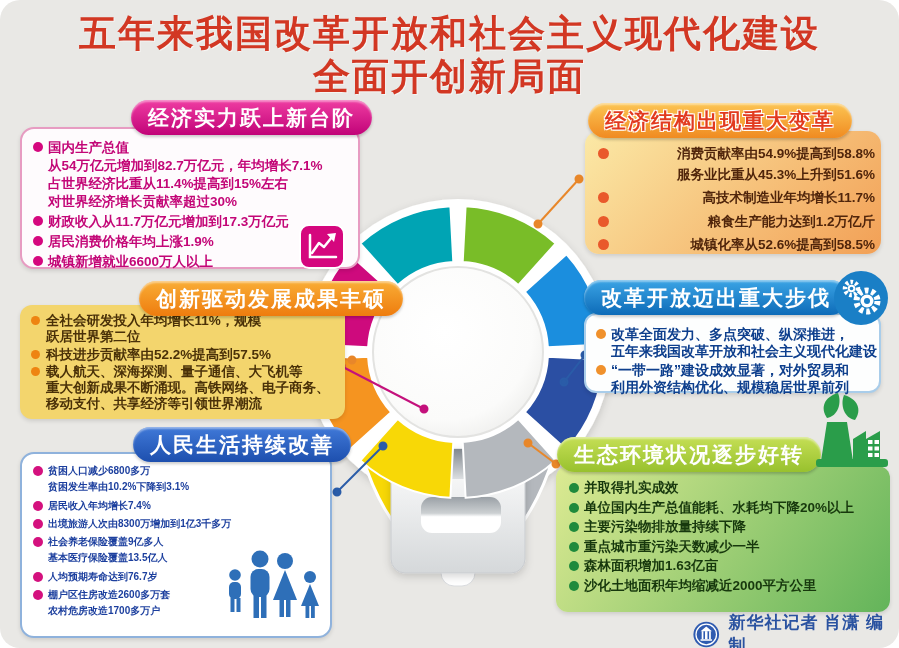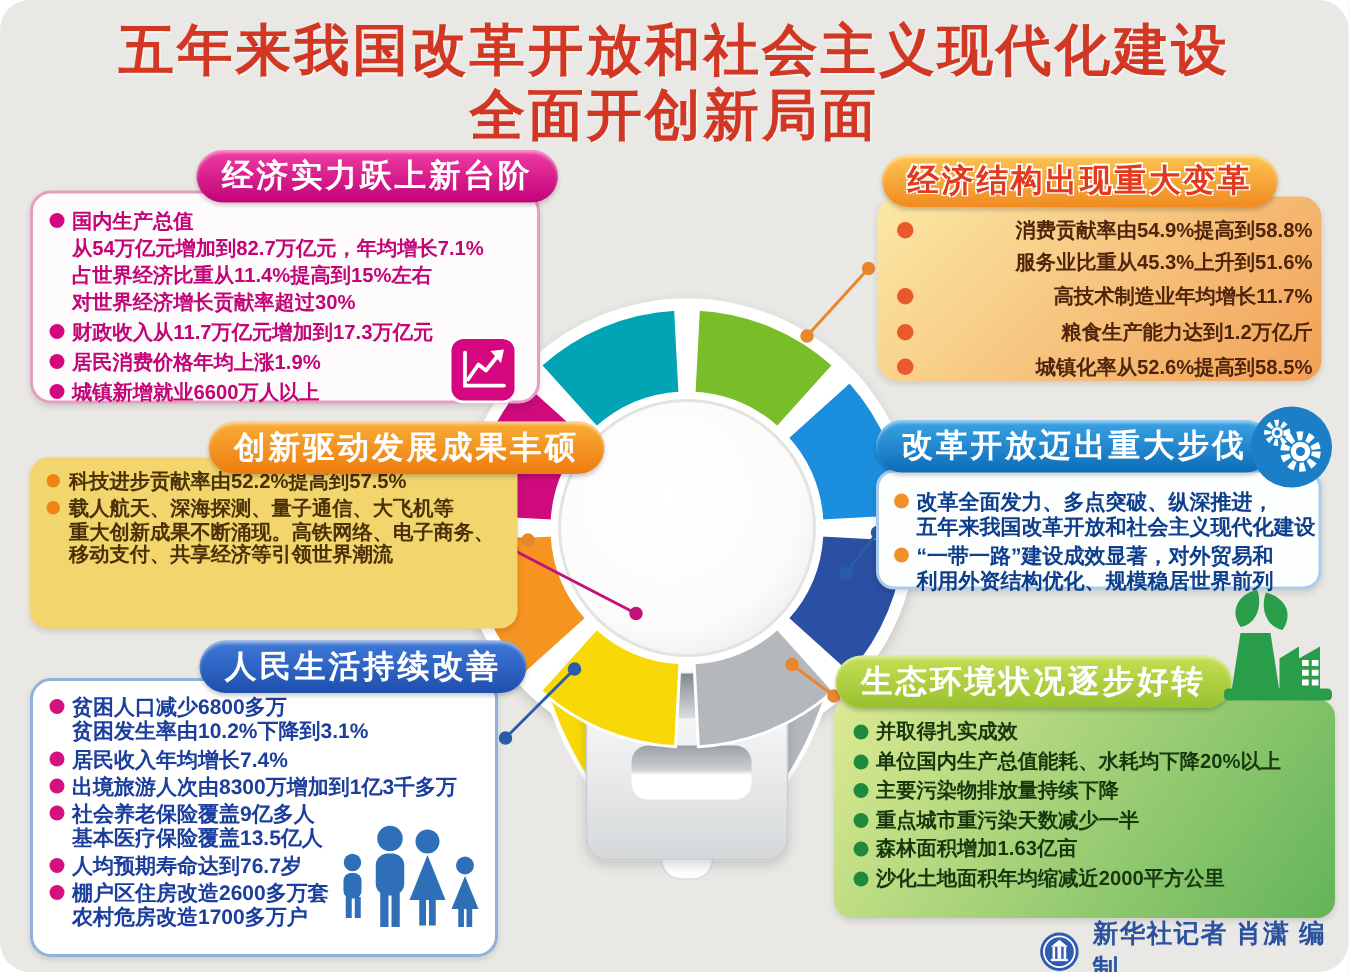--- a/index.html
+++ b/index.html
@@ -55,21 +55,21 @@
   .s4-hdr{left:584px;top:280px;background:linear-gradient(180deg,var(--s4-hdr1),var(--s4-hdr2));}
   .s4-body{left:584px;top:313px;width:297px;height:80px;background:var(--s4-body-bg);
     border:2px solid var(--s4-border);border-radius:12px;
     padding:11px 4px 0 9px;color:var(--s4-text);font-size:14px;line-height:16.5px;font-weight:bold;}
   .s4-body .item{margin-bottom:3px;}
   .s4-body .bullet{background:var(--s4-accent);top:3px;}
   
   .s5-hdr{left:133px;top:427px;background:linear-gradient(180deg,var(--s5-hdr1),var(--s5-hdr2));}
   .s5-body{left:20px;top:452px;width:312px;height:186px;background:var(--s5-body-bg);
     border:2px solid var(--s5-border);
-    padding:9px 4px 0 10px;color:var(--s5-text);font-size:14px;line-height:16.3px;font-weight:bold;}
+    padding:9px 4px 0 10px;color:var(--s5-text);font-size:10px;line-height:16.3px;font-weight:bold;}
   .s5-body .item{margin-bottom:2px;}
   .s5-body .bullet{background:var(--s5-accent);top:3px;}
   
   .s6-hdr{left:557px;top:437px;background:linear-gradient(180deg,var(--s6-hdr1),var(--s6-hdr2));}
   .s6-body{left:556px;top:466px;width:334px;height:146px;
     background:linear-gradient(125deg,var(--s6-body1),var(--s6-body2));
     border-radius:12px;padding:13px 4px 0 12px;
     color:var(--s6-text);font-size:13.5px;line-height:18.5px;font-weight:bold;}
   .s6-body .item{margin-bottom:1px;}
   .s6-body .bullet{background:var(--s6-accent);top:4px;}
@@ -253,20 +253,27 @@
             <div>城镇化率从52.6%提高到58.5%</div>
           </div>
         </div>
       </div>
   </div>
 
   <div class="hdr s3-hdr">创新驱动发展成果丰硕</div>
   <div class="box s3-body">
     <div>
 
+        <div class="item">
+          <span class="bullet"></span>
+          <div class="lines">
+            <div>全社会研发投入年均增长11%，规模</div>
+            <div>跃居世界第二位</div>
+          </div>
+        </div>
 
         <div class="item">
           <span class="bullet"></span>
           <div class="lines">
             <div>科技进步贡献率由52.2%提高到57.5%</div>
           </div>
         </div>
 
         <div class="item">
           <span class="bullet"></span>

